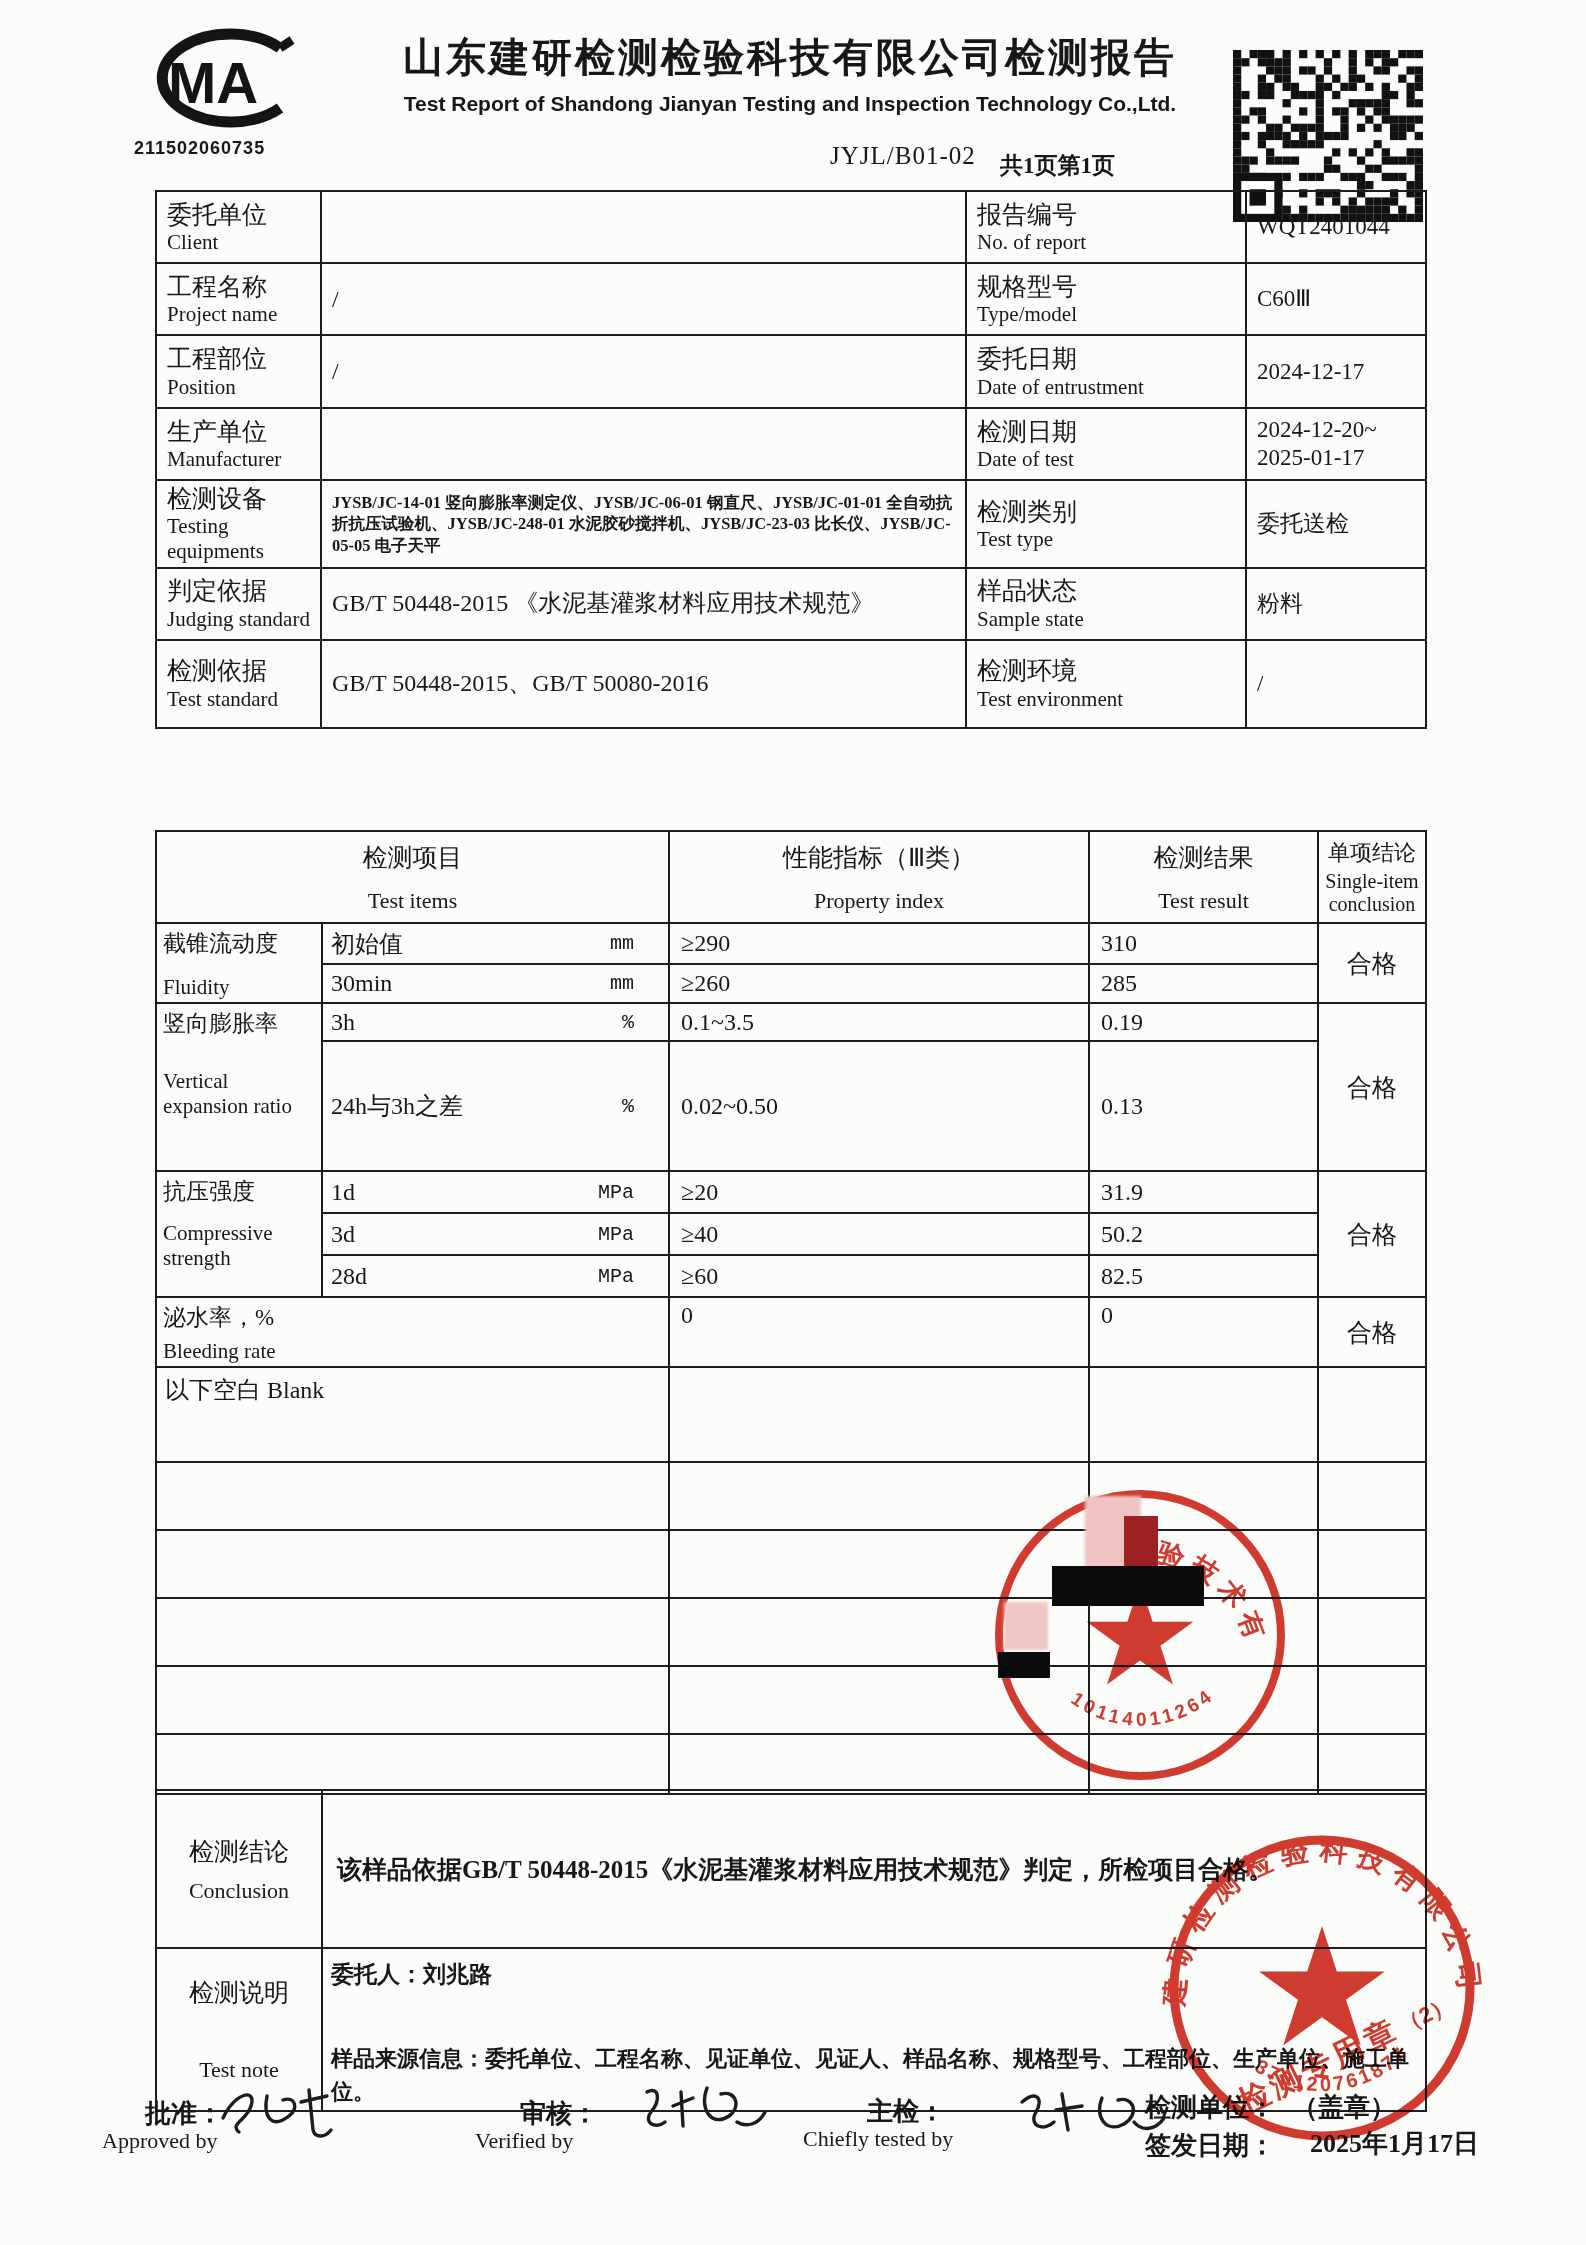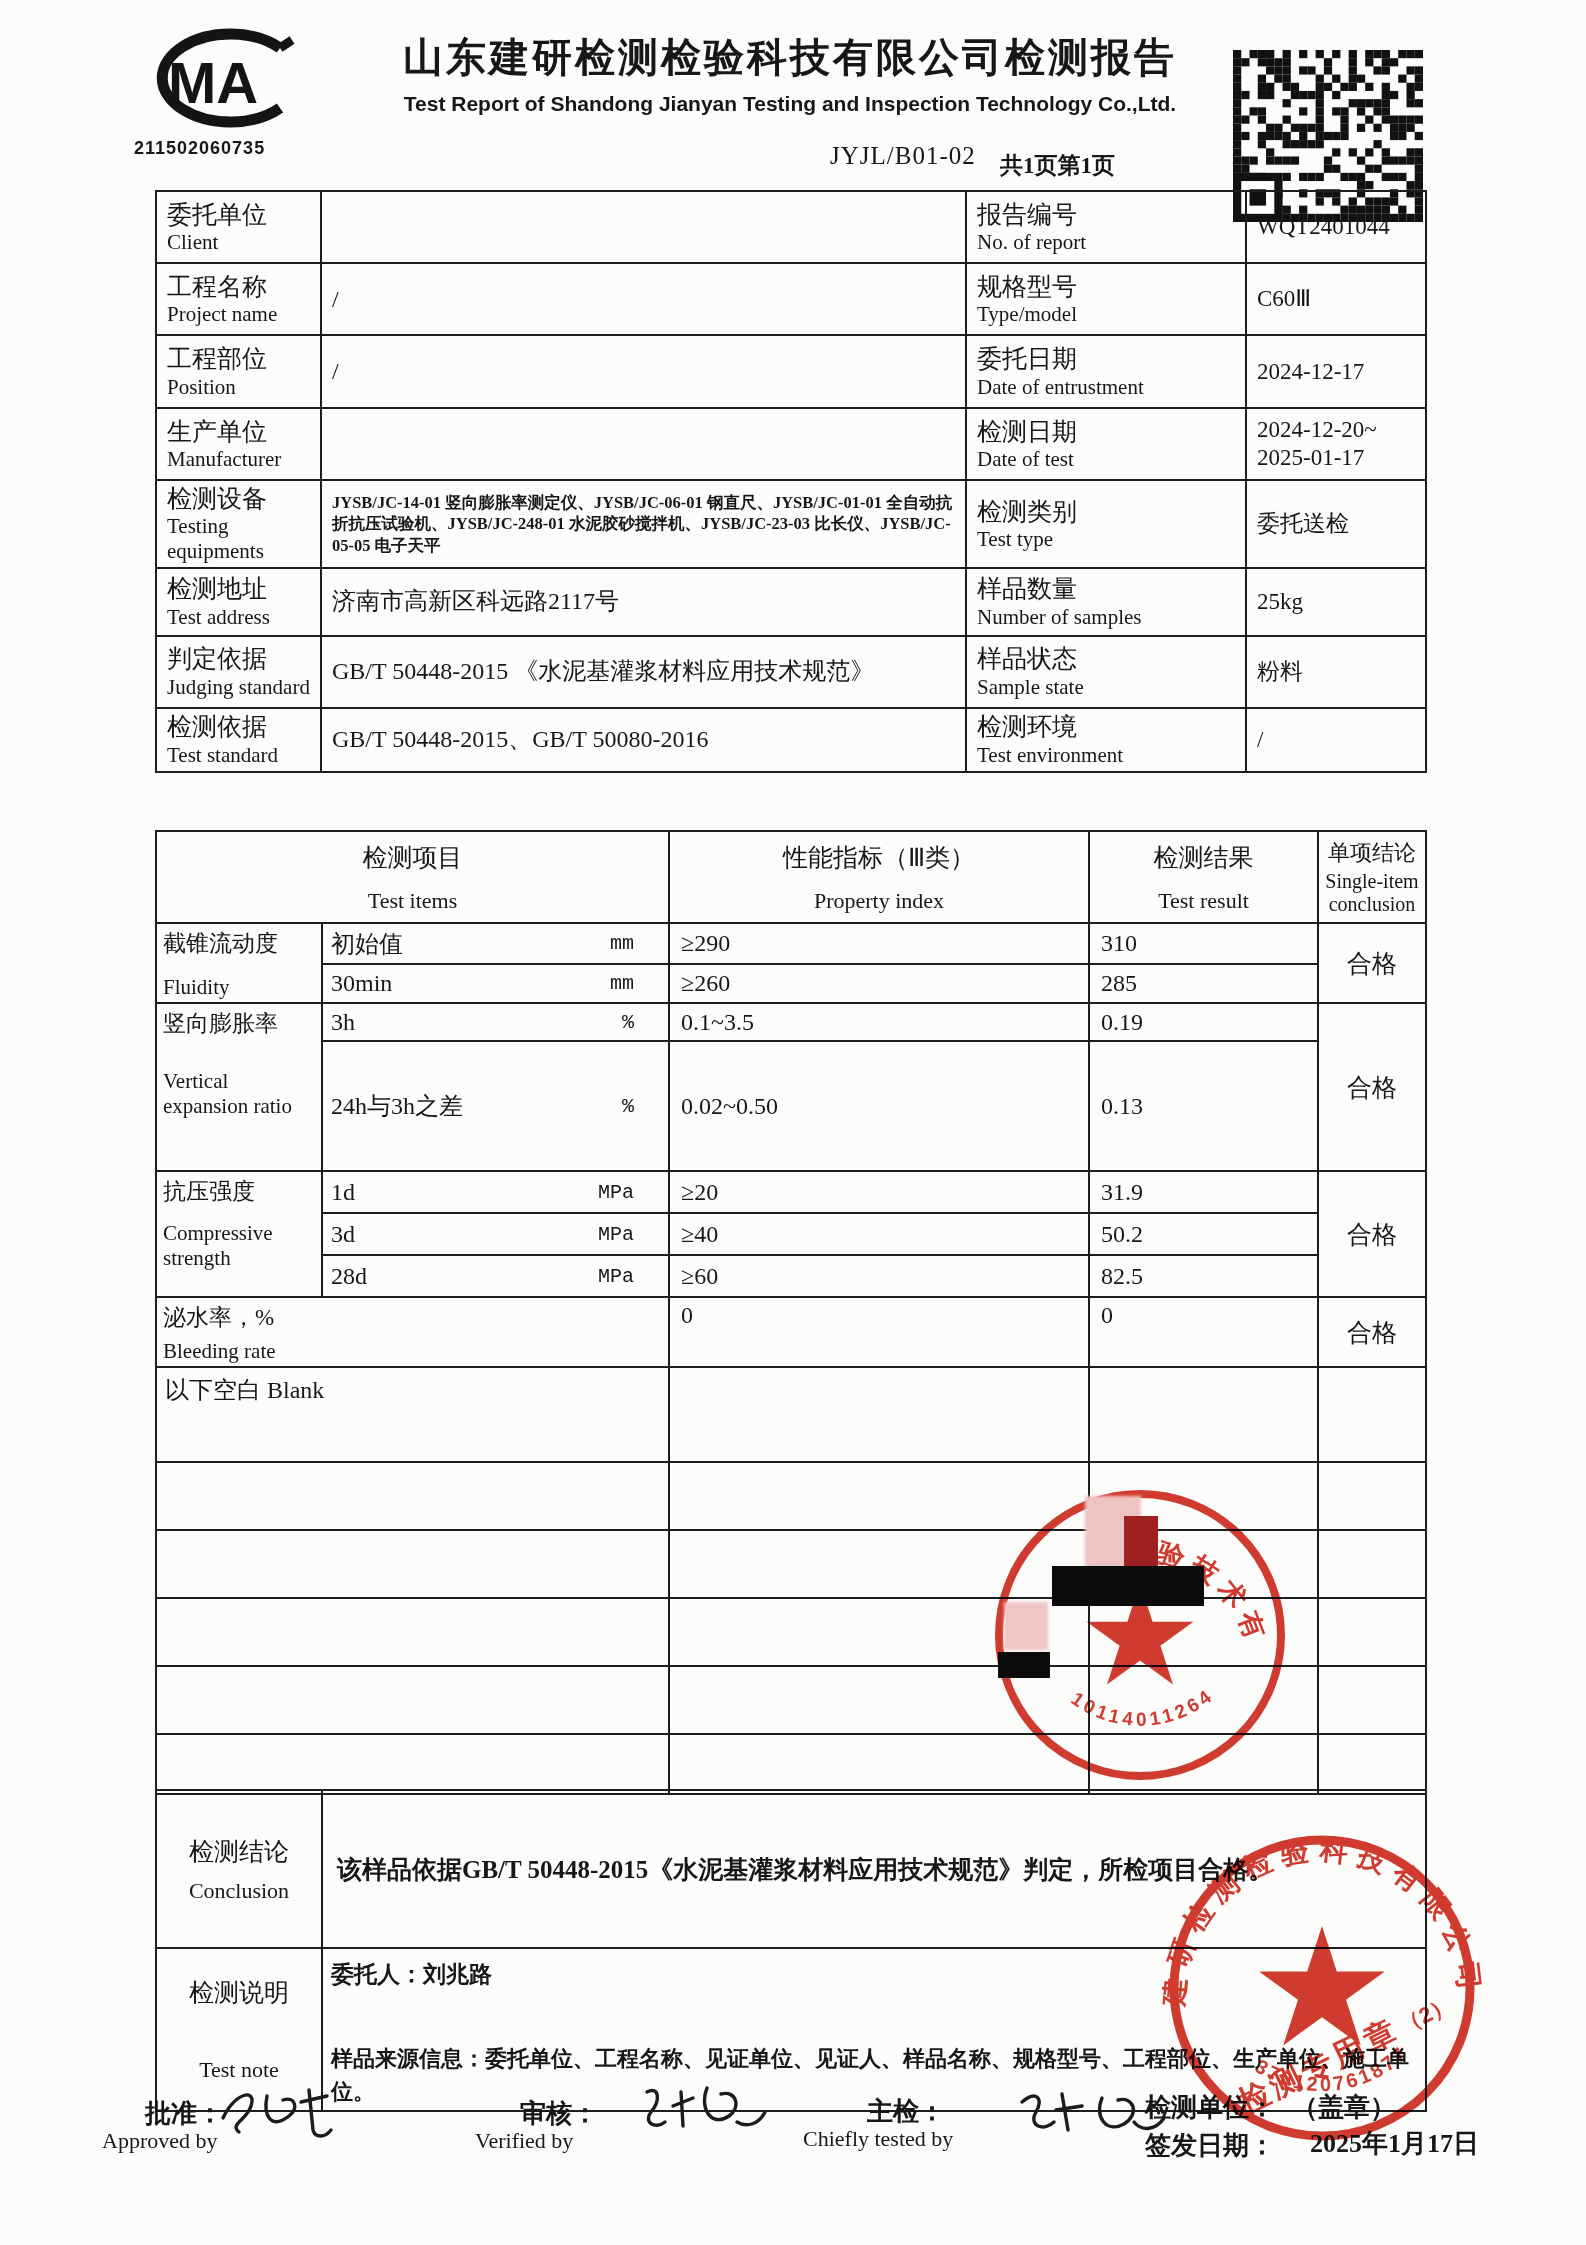--- a/index.html
+++ b/index.html
@@ -394,45 +394,33 @@
           <div class="zh">检测设备</div>
           <div class="en">Testing equipments</div>
         </td>
     <td class="val small">JYSB/JC-14-01 竖向膨胀率测定仪、JYSB/JC-06-01 钢直尺、JYSB/JC-01-01 全自动抗折抗压试验机、JYSB/JC-248-01 水泥胶砂搅拌机、JYSB/JC-23-03 比长仪、JYSB/JC-05-05 电子天平</td>
     <td class="lbl">
           <div class="zh">检测类别</div>
           <div class="en">Test type</div>
         </td>
     <td class="val rt-val">委托送检</td>
   </tr>
-  <tr style="height:68px">
-    <td class="lbl">
-          <div class="zh">检测地址</div>
-          <div class="en">Test address</div>
-        </td>
-    <td class="val">济南市高新区科远路2117号</td>
-    <td class="lbl">
-          <div class="zh">样品数量</div>
-          <div class="en">Number of samples</div>
-        </td>
-    <td class="val rt-val">25kg</td>
-  </tr>
   <tr style="height:72px">
     <td class="lbl">
           <div class="zh">判定依据</div>
           <div class="en">Judging standard</div>
         </td>
     <td class="val">GB/T 50448-2015 《水泥基灌浆材料应用技术规范》</td>
     <td class="lbl">
           <div class="zh">样品状态</div>
           <div class="en">Sample state</div>
         </td>
     <td class="val rt-val">粉料</td>
   </tr>
-  <tr style="height:64px">
+  <tr style="height:88px">
     <td class="lbl">
           <div class="zh">检测依据</div>
           <div class="en">Test standard</div>
         </td>
     <td class="val">GB/T 50448-2015、GB/T 50080-2016</td>
     <td class="lbl">
           <div class="zh">检测环境</div>
           <div class="en">Test environment</div>
         </td>
     <td class="val rt-val">/</td>

